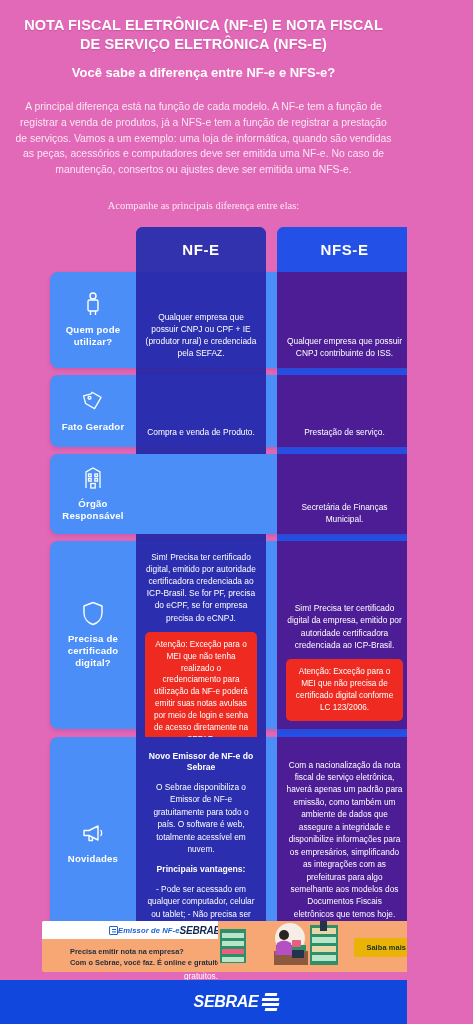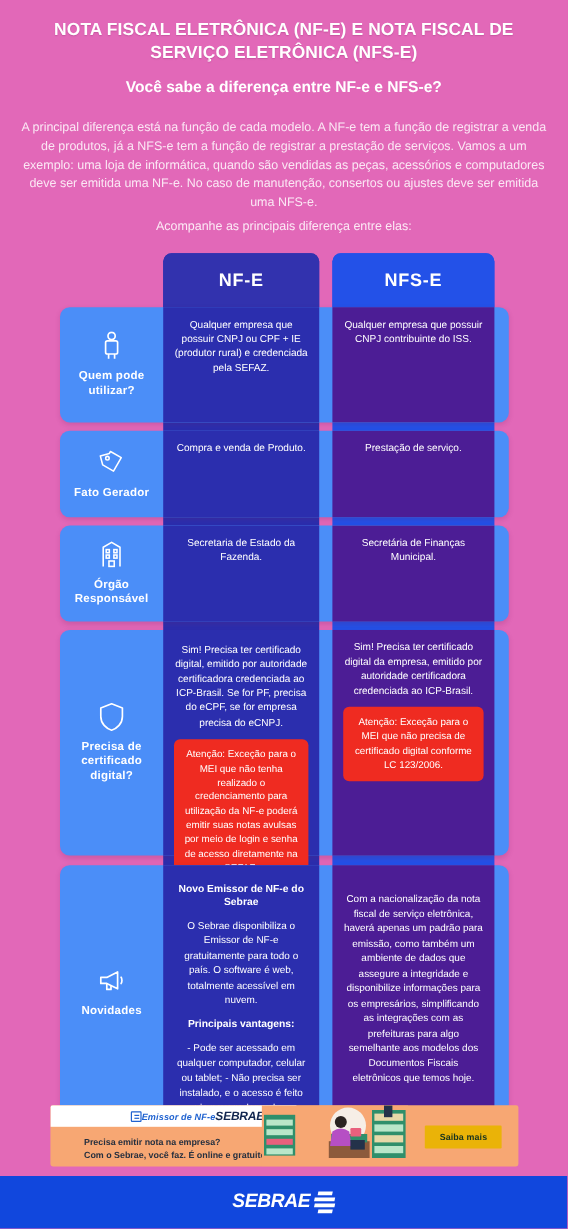--- a/index.html
+++ b/index.html
@@ -8,21 +8,21 @@
     height: 1024px;
     overflow: hidden;
   }
   body {
     font-family: "Liberation Sans", sans-serif;
     background: #e268b8;
     position: relative;
   }
   .page {
     position: relative;
-    width: 473px;
+    width: 407px;
     height: 1024px;
     background: #e268b8;
     overflow: hidden;
   }
 
   
   .hero {
     padding: 16px 14px 0 14px;
     text-align: center;
   }
@@ -42,24 +42,25 @@
     line-height: 1.3;
   }
   .hero-body {
     margin-top: 17px;
     color: #fbe7f4;
     font-size: 10.4px;
     line-height: 1.52;
     font-weight: 400;
   }
   .hero-follow {
-    margin-top: 5px;
+    margin-top: 21px;
     color: #fce9f5;
     font-size: 10.4px;
     line-height: 1.4;
+    font-family: Liberation Serif, serif;
   }
 
   
   .grid {
     position: relative;
     margin-top: 13px;
     height: 722px;
   }
 
   
@@ -137,21 +138,21 @@
   }
   .icon-wrap svg { display: block; }
 
   .cell {
     position: absolute;
     top: 0;
     height: 100%;
     display: flex;
     flex-direction: column;
     align-items: center;
-    justify-content: flex-start;
+    justify-content: flex-end;
     padding: 8px 9px;
     color: #ffffff;
     font-size: 8.4px;
     line-height: 1.45;
     text-align: center;
   }
   .cell.nfe { left: 136px; width: 130px; background: #2b2eae; }
   .cell.nfse { left: 277px; width: 135px; background: #4c1d95; }
   .cell p { margin: 0; }
 
@@ -359,23 +360,20 @@
           <svg width="22" height="24" viewBox="0 0 22 24" fill="none" stroke="#ffffff" stroke-width="1.3">
             <path d="M4 22 V6 L11 2 L18 6 V22"></path>
             <rect x="6.5" y="8" width="2.6" height="2.6"></rect>
             <rect x="12.9" y="8" width="2.6" height="2.6"></rect>
             <rect x="6.5" y="12.5" width="2.6" height="2.6"></rect>
             <rect x="12.9" y="12.5" width="2.6" height="2.6"></rect>
             <rect x="8.8" y="17.5" width="4.4" height="4.5"></rect>
           </svg>
         </span>
         <span class="label-text">Órgão Responsável</span>
-      </div>
-      <div class="cell nfe">
-        <p>Secretaria de Estado da Fazenda.</p>
       </div>
       <div class="cell nfse">
         <p>Secretária de Finanças Municipal.</p>
       </div>
     </div>
 
     <div class="row" style="top:314px;height:188px">
       <div class="label-card"></div>
       <div class="label-inner" style="left:50px">
         <span class="icon-wrap">

